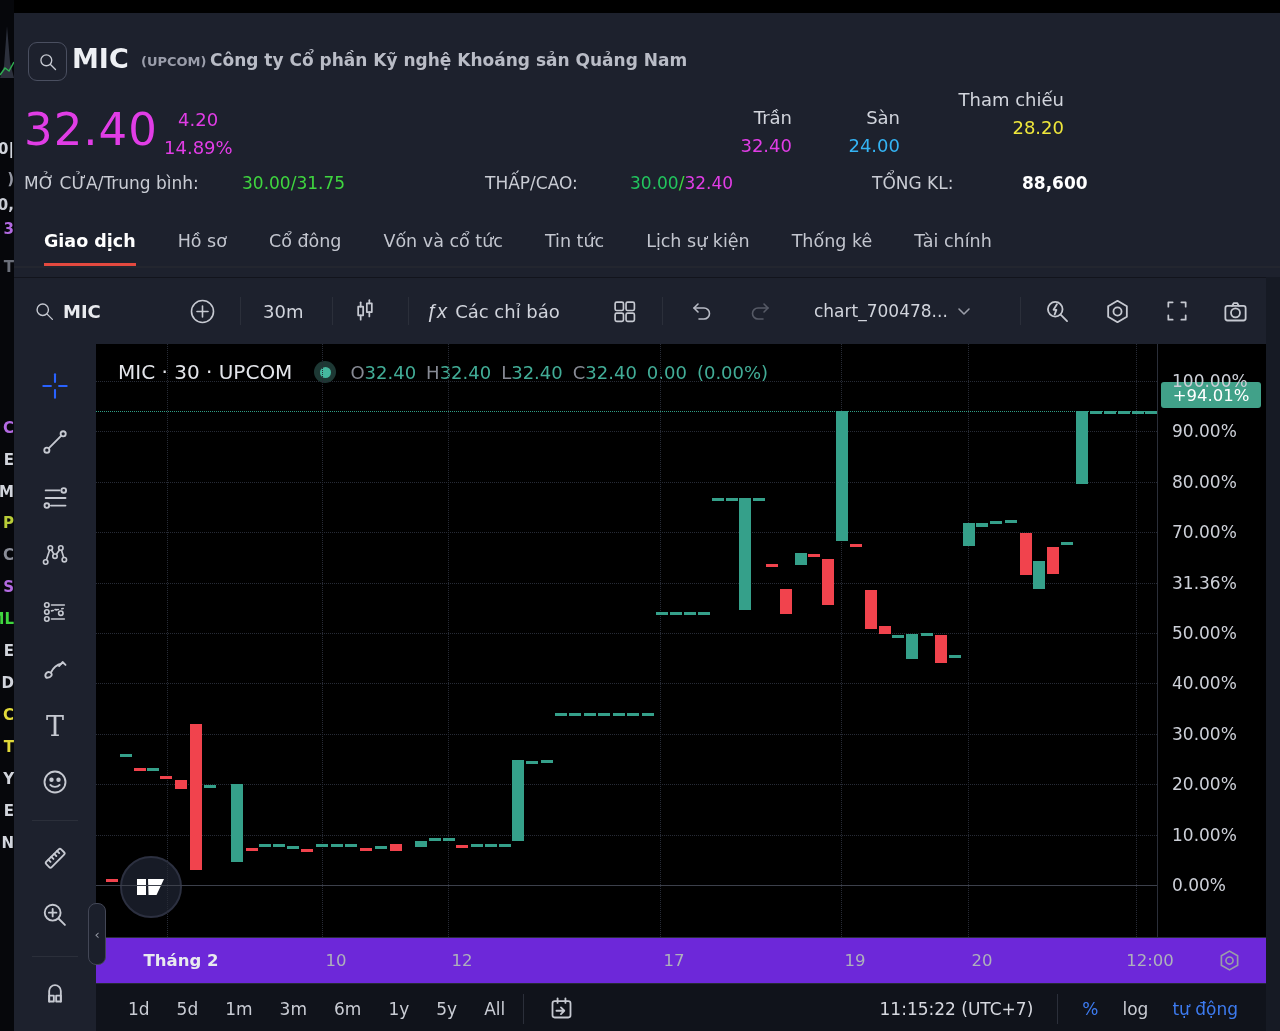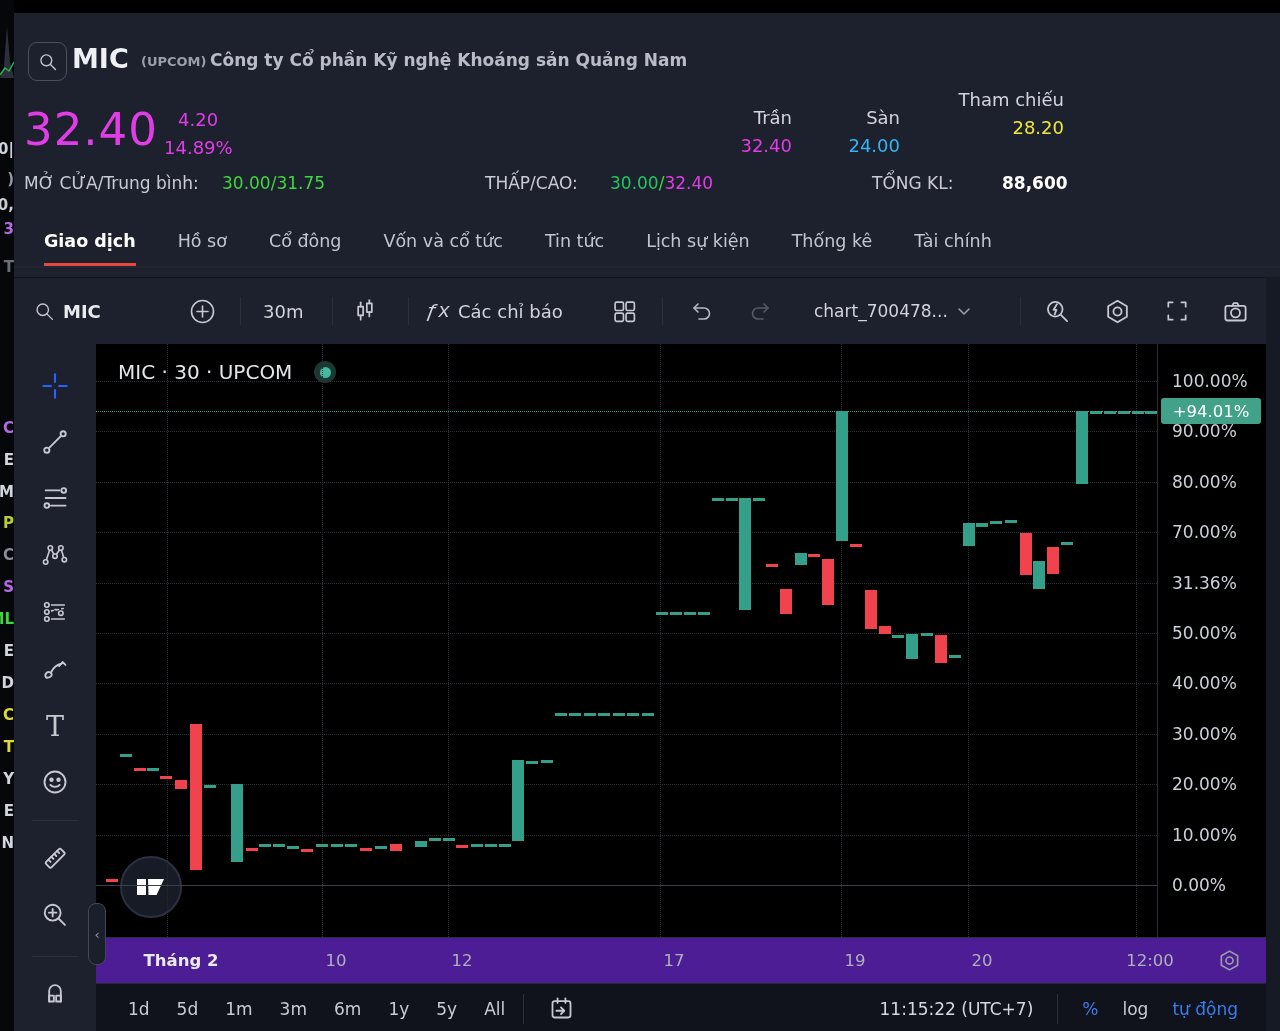--- a/index.html
+++ b/index.html
@@ -15,21 +15,21 @@
     display:flex;align-items:center;justify-content:center;background:transparent;}
   .sym{color:#eef0f4;font-size:27px;font-weight:bold;}
   .exch{color:#9b9eab;font-size:13px;font-weight:bold;}
   .company{color:#b9bcc6;font-size:17px;font-weight:bold;}
   .big-price{font-size:45px;font-weight:500;letter-spacing:1px;}
   .chg{font-size:18px;}
   .qcol{position:absolute;text-align:right;}
   .qlabel{color:#d2d5dd;font-size:18px;}
   .qval{font-size:18px;margin-top:7px;}
   .row3-label{color:#c9ccd4;font-size:17px;}
-  .row3-val{font-size:17px;}
+  .row3-val{font-size:17px;margin-left:20px;}
   
   #tabs{left:14px;top:223px;width:1266px;height:45px;display:flex;gap:42px;padding-left:30px;
     border-bottom:2px solid #23262f;box-sizing:border-box;}
   .tab{font-size:17.5px;color:#c3c6cf;padding-top:8px;height:100%;box-sizing:border-box;cursor:pointer;}
   .tab.active{color:#fff;font-weight:bold;border-bottom:3px solid #e4493f;}
   
   #widget{left:14px;top:277px;width:1252px;height:754px;background:#1d212d;border-top:1px solid #12141c;}
   #right-gutter{left:1266px;top:277px;width:14px;height:754px;background:#161a24;}
   
   #chart-toolbar{left:0;top:0;width:1252px;height:66px;}
@@ -58,21 +58,21 @@
   .ohlc .v{color:#42ad97;margin-right:10px;}
   
   #tv-logo{position:absolute;left:24px;top:512px;width:58px;height:58px;border-radius:50%;
     background:#171b26;border:2px solid #2c3040;display:flex;align-items:center;justify-content:center;}
   
   #price-axis{left:1143px;top:66px;width:109px;height:593px;background:#000;border-left:1px solid #2a2e39;cursor:ns-resize;}
   .pa-label{position:absolute;left:14px;font-size:17px;color:#cdd0d8;}
   #pa-badge{position:absolute;left:3px;width:100px;height:26px;border-radius:3px;background:#41a189;
     color:#fff;font-size:16.5px;display:flex;align-items:center;justify-content:center;}
   
-  #time-axis{left:82px;top:659px;width:1170px;height:46px;background:#4c1d95;border-top:1px solid #2a2e39;cursor:ew-resize;}
+  #time-axis{left:82px;top:659px;width:1170px;height:46px;background:#6d28d9;border-top:1px solid #2a2e39;cursor:ew-resize;}
   .ta-label{position:absolute;top:13px;font-size:16.5px;color:#aeb1bb;transform:translateX(-50%);}
   .ta-label.major{color:#e8eaee;font-weight:bold;}
   
   #bottom-bar{left:82px;top:705px;width:1170px;height:49px;background:#10131b;border-top:1px solid #262a35;}
   #ranges{position:absolute;left:32px;top:0;height:100%;display:flex;align-items:center;gap:27px;}
   .range-btn{color:#c9ccd4;font-size:17px;cursor:pointer;}
   #bb-right{position:absolute;right:28px;top:0;height:100%;display:flex;align-items:center;gap:24px;}
   .bb-sep{width:1px;height:30px;background:#2b2f3a;}
   .clock{color:#d6d8df;font-size:17px;}
   .blue{color:#3d7bf0;}
@@ -184,21 +184,21 @@
         <line x1="8" y1="4" x2="8" y2="8"></line>
           <rect x="5.7" y="8" width="4.6" height="8"></rect>
           <line x1="8" y1="16" x2="8" y2="20"></line>
         <line x1="16" y1="2" x2="16" y2="5"></line>
           <rect x="13.7" y="5" width="4.6" height="8"></rect>
           <line x1="16" y1="13" x2="16" y2="17"></line>
       </svg>
     </div>
     <div class="tb-sep" style="left:394px"></div>
     <div class="tb-item" style="left:412px">
-      <span style="font-family:Liberation Mono, monospace;font-style:italic;font-size:20px;color:#d1d4dc">ƒx</span>
+      <span style="font-family:Liberation Sans, sans-serif;font-style:italic;font-size:20px;color:#d1d4dc">ƒx</span>
       <span class="tb-text">Các chỉ báo</span>
     </div>
     <div class="tb-item" style="left:598px">
       <svg class="ic" width="25" height="25" viewBox="0 0 24 24">
         <rect x="3" y="3" width="8" height="8" rx="1.5"></rect>
           <rect x="13.5" y="3" width="8" height="8" rx="1.5"></rect>
         <rect x="3" y="13.5" width="8" height="8" rx="1.5"></rect>
           <rect x="13.5" y="13.5" width="8" height="8" rx="1.5"></rect>
       </svg>
     </div>
@@ -342,20 +342,23 @@
       </svg>
     </div>
   </div>
 
   <div id="plot" class="abs">
     <div id="legend">
       <span class="title">MIC · 30 · UPCOM</span>
       <span id="status-dot">
           <i></i>
         </span>
+      <span class="ohlc">
+        <span class="k">O</span><span class="v">32.40</span><span class="k">H</span><span class="v">32.40</span><span class="k">L</span><span class="v">32.40</span><span class="k">C</span><span class="v">32.40</span><span class="v">0.00</span><span class="v">(0.00%)</span>
+      </span>
     </div>
     <div id="tv-logo">
       <svg width="32" height="22" viewBox="0 0 32 22">
         <rect x="2" y="3" width="9" height="16" fill="#fff"></rect>
         <polygon points="13,3 29,3 21.5,19 13.5,19" fill="#fff"></polygon>
       </svg>
     </div>
   <div class="hgrid" style="top: 37px;"></div>
       <div class="hgrid" style="top: 87.4px;"></div>
       <div class="hgrid" style="top: 137.8px;"></div>
@@ -444,21 +447,21 @@
       <div class="candle" style="left: 965px; width: 12px; top: 197.776px; height: 3px; background: rgb(53, 160, 138);"></div>
       <div class="candle" style="left: 980px; width: 12px; top: 67.24px; height: 72.576px; background: rgb(53, 160, 138);"></div>
       <div class="candle" style="left: 994px; width: 12px; top: 67.24px; height: 3px; background: rgb(53, 160, 138);"></div>
       <div class="candle" style="left: 1008px; width: 12px; top: 67.24px; height: 3px; background: rgb(53, 160, 138);"></div>
       <div class="candle" style="left: 1022px; width: 12px; top: 67.24px; height: 3px; background: rgb(53, 160, 138);"></div>
       <div class="candle" style="left: 1036px; width: 12px; top: 67.24px; height: 3px; background: rgb(53, 160, 138);"></div>
       <div class="candle" style="left: 1049px; width: 12px; top: 67.24px; height: 3px; background: rgb(53, 160, 138);"></div>
     </div>
 
   <div id="price-axis" class="abs">
-    <div id="pa-badge" style="top: 54px;">+94.01%</div>
+    <div id="pa-badge" style="top: 38px;">+94.01%</div>
   <span class="pa-label" style="top: 27px;">100.00%</span>
       <span class="pa-label" style="top: 77.4px;">90.00%</span>
       <span class="pa-label" style="top: 127.8px;">80.00%</span>
       <span class="pa-label" style="top: 178.2px;">70.00%</span>
       <span class="pa-label" style="top: 228.6px;">31.36%</span>
       <span class="pa-label" style="top: 279px;">50.00%</span>
       <span class="pa-label" style="top: 329.4px;">40.00%</span>
       <span class="pa-label" style="top: 379.8px;">30.00%</span>
       <span class="pa-label" style="top: 430.2px;">20.00%</span>
       <span class="pa-label" style="top: 480.6px;">10.00%</span>

